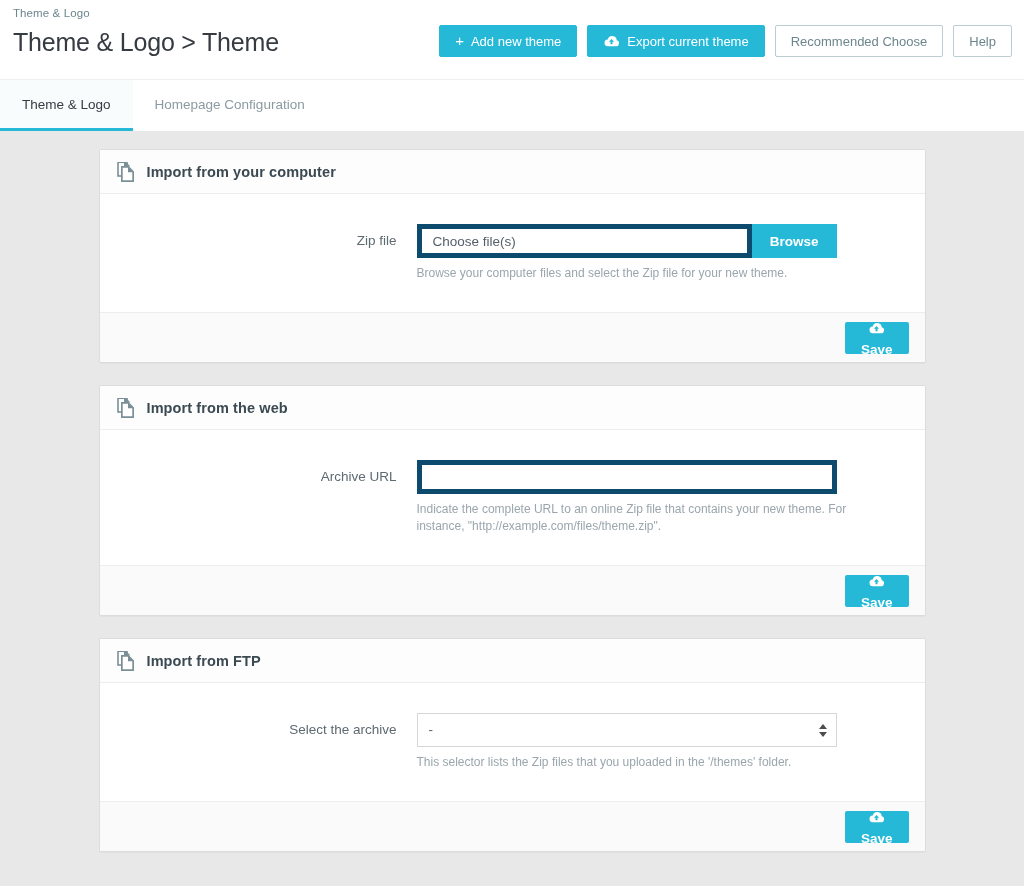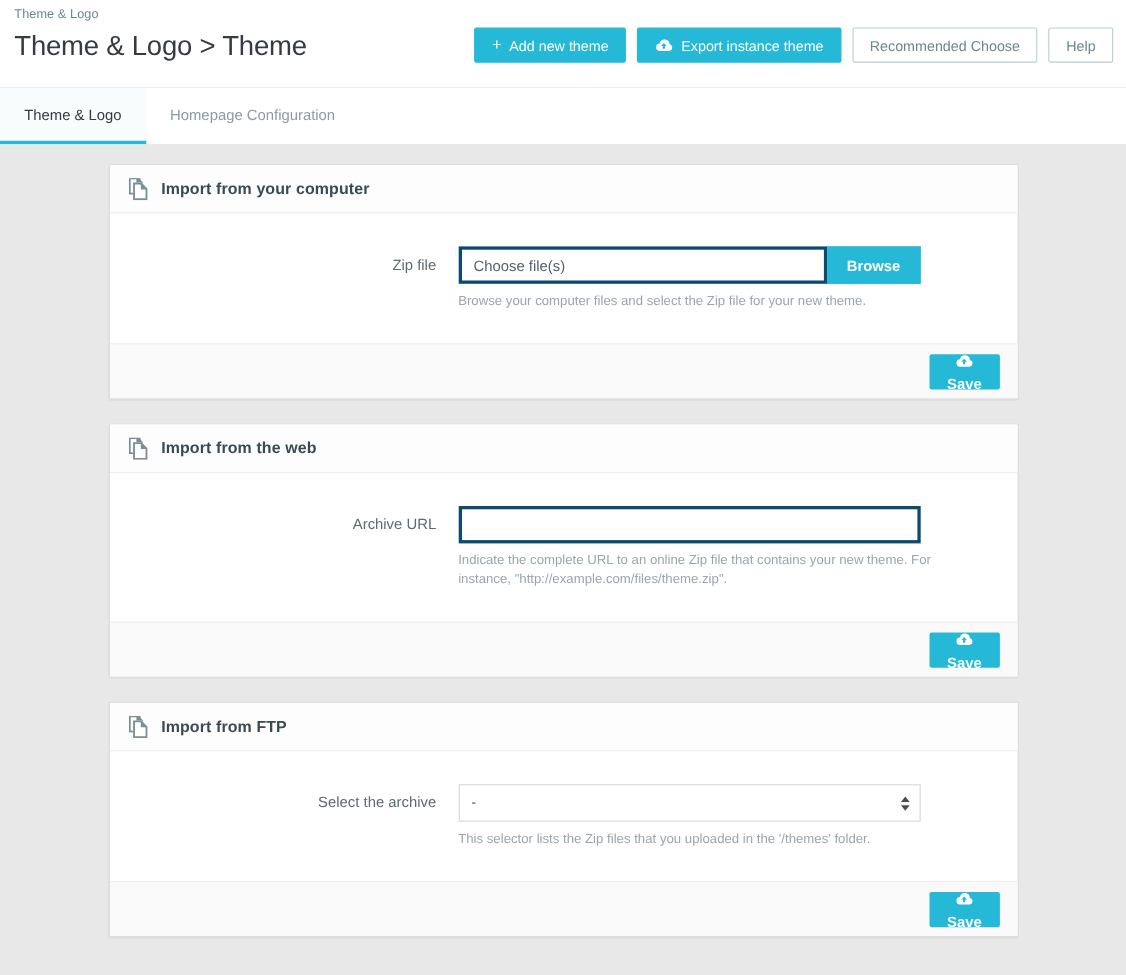--- a/index.html
+++ b/index.html
@@ -145,21 +145,21 @@
     font-size: 13.5px;
     color: #5d6a70;
     line-height: 34px;
   }
   .form-field { flex: 1; }
 
   .input-group { display: flex; align-items: stretch; width: 420px; }
   .text-input {
     flex: 1;
     height: 34px;
-    border: 3px solid #0c4a6e;
+    border: 5px solid #0c4a6e;
     background: #ffffff;
     padding: 0 11px;
     font-size: 13.5px;
     color: #be185d;
     font-family: "Liberation Sans", sans-serif;
     outline: none;
     border-radius: 0;
   }
   .text-input::placeholder { color: #55606a; opacity: 1; }
   .browse-btn {
@@ -251,21 +251,21 @@
       <span>Add new theme</span>
     </button>
 
     <button class="btn btn-primary">
       <span class="cloud-up-icon">
         <svg viewBox="0 0 20 15">
             <path fill="#ffffff" d="M16.1 6.1A5.3 5.3 0 0 0 5.6 5.2 4 4 0 0 0 6 13.2h9.6a3.6 3.6 0 0 0 .5-7.1z"></path>
             <path fill="#25b9d7" d="M10 4.6l3 3.2h-1.8v2.9H8.8V7.8H7z"></path>
           </svg>
       </span>
-      <span>Export instance theme</span>
+      <span>Export current theme</span>
     </button>
 
     <button class="btn btn-outline">
       <span>Recommended Choose</span>
     </button>
 
     <button class="btn btn-outline">
       <span>Help</span>
     </button>
   </div>

